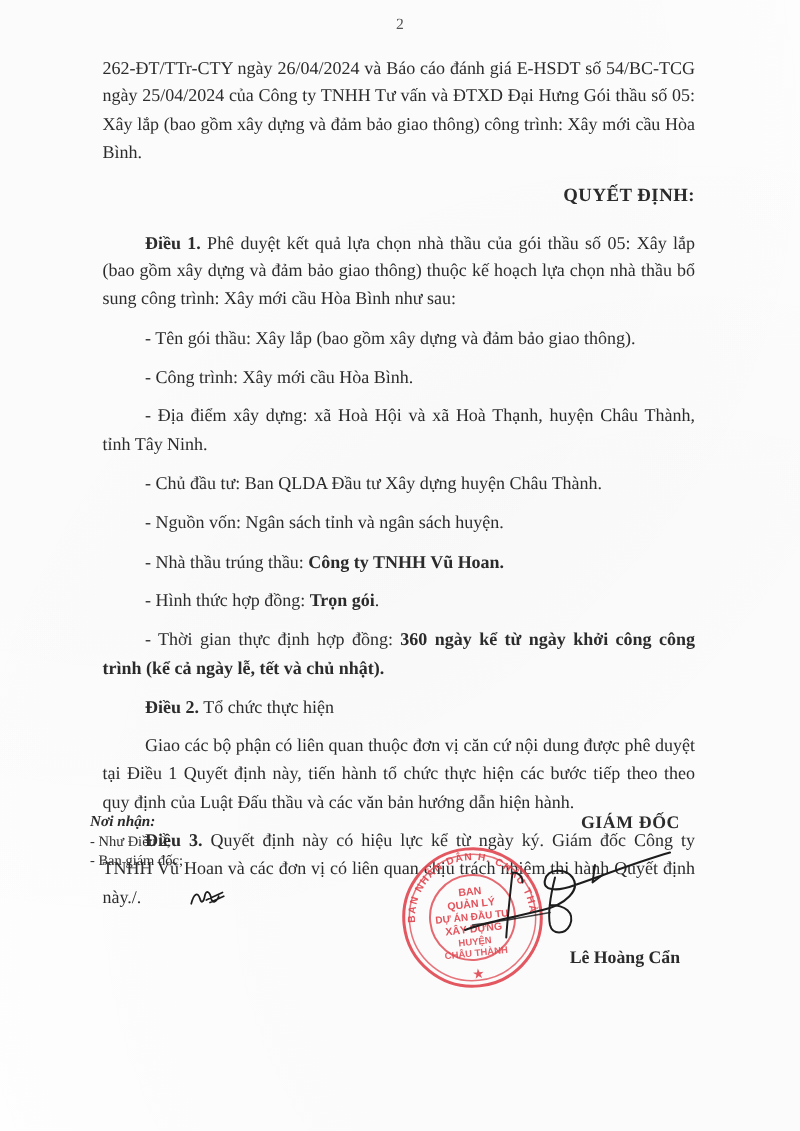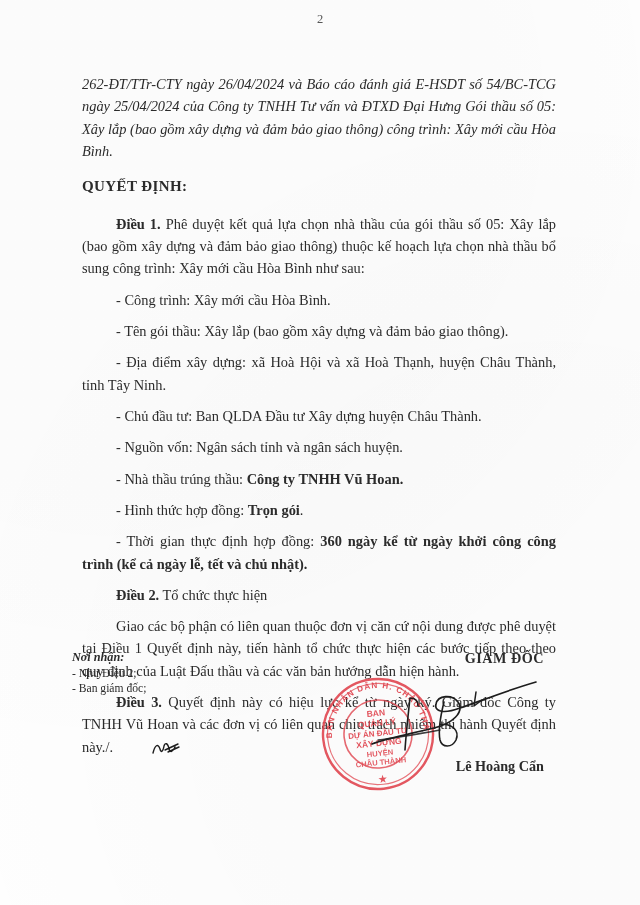--- a/index.html
+++ b/index.html
@@ -52,27 +52,25 @@
 
   p {
     margin: 0;
     font-size: 14.4px;
     line-height: 1.55;
     text-align: justify;
     text-justify: inter-word;
   }
 
   .cont-italic {
-    font-style: italic;
     margin-bottom: 13px;
-    margin-top: 29px;
   }
 
   .heading-decision {
-    text-align: left;
+    text-align: right;
     font-weight: bold;
     font-size: 15px;
     letter-spacing: 0.4px;
     margin: 8px 0 14px 0;
   }
 
   .para {
     text-indent: 34px;
     margin-bottom: 9px;
   }
@@ -179,23 +177,23 @@
   <div class="page-number">2</div>
 
   <div class="body-area">
 
     <p class="cont-italic">262-ĐT/TTr-CTY ngày 26/04/2024 và Báo cáo đánh giá E-HSDT số 54/BC-TCG ngày 25/04/2024 của Công ty TNHH Tư vấn và ĐTXD Đại Hưng Gói thầu số 05: Xây lắp (bao gồm xây dựng và đảm bảo giao thông) công trình: Xây mới cầu Hòa Bình.</p>
 
     <p class="heading-decision">QUYẾT ĐỊNH:</p>
 
     <p class="para"><b>Điều 1.</b><span> Phê duyệt kết quả lựa chọn nhà thầu của gói thầu số 05: Xây lắp (bao gồm xây dựng và đảm bảo giao thông) thuộc kế hoạch lựa chọn nhà thầu bổ sung công trình: Xây mới cầu Hòa Bình như sau:</span></p>
 
+    <p class="bullet"><span>- Tên gói thầu: </span><span>Xây lắp (bao gồm xây dựng và đảm bảo giao thông).</span></p>
+
     <p class="bullet"><span>- Công trình: </span><span>Xây mới cầu Hòa Bình.</span></p>
-
-    <p class="bullet"><span>- Tên gói thầu: </span><span>Xây lắp (bao gồm xây dựng và đảm bảo giao thông).</span></p>
 
     <p class="bullet"><span>- Địa điểm xây dựng: </span><span>xã Hoà Hội và xã Hoà Thạnh, huyện Châu Thành, tỉnh Tây Ninh.</span></p>
 
     <p class="bullet"><span>- Chủ đầu tư: </span><span>Ban QLDA Đầu tư Xây dựng huyện Châu Thành.</span></p>
 
     <p class="bullet"><span>- Nguồn vốn: </span><span>Ngân sách tỉnh và ngân sách huyện.</span></p>
 
     <p class="bullet"><span>- Nhà thầu trúng thầu: </span><b>Công ty TNHH Vũ Hoan.</b></p>
 
 

